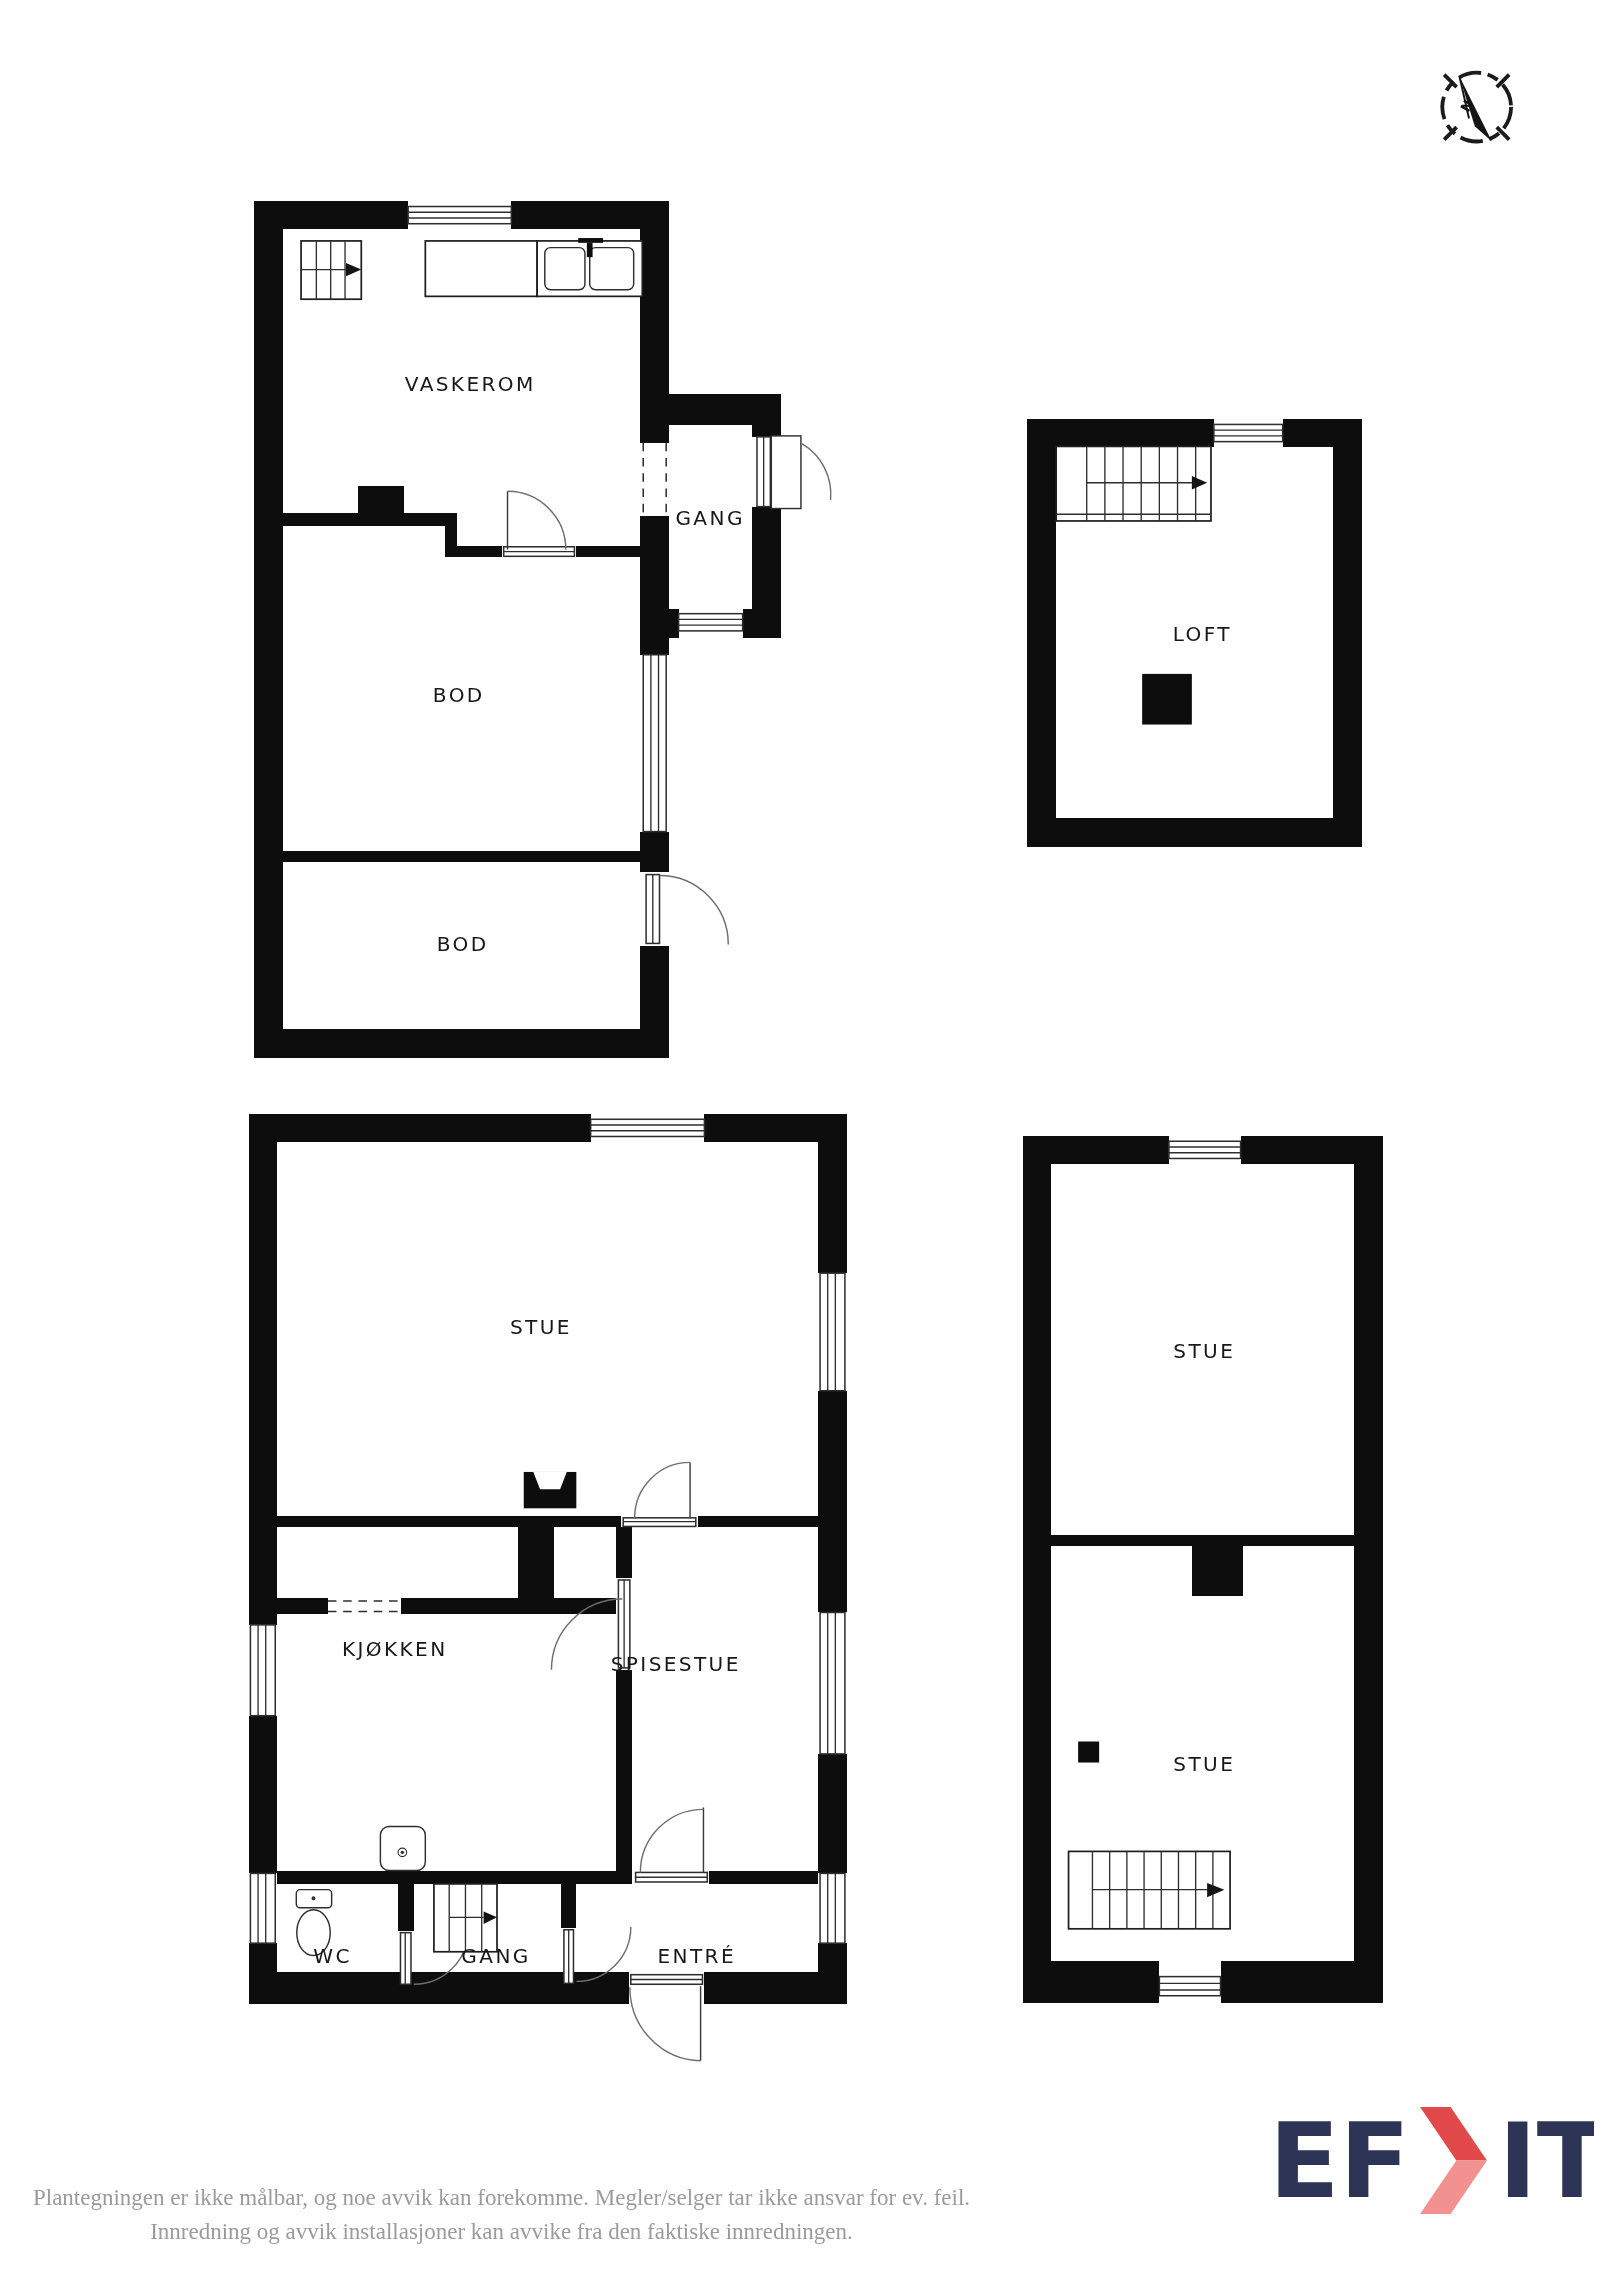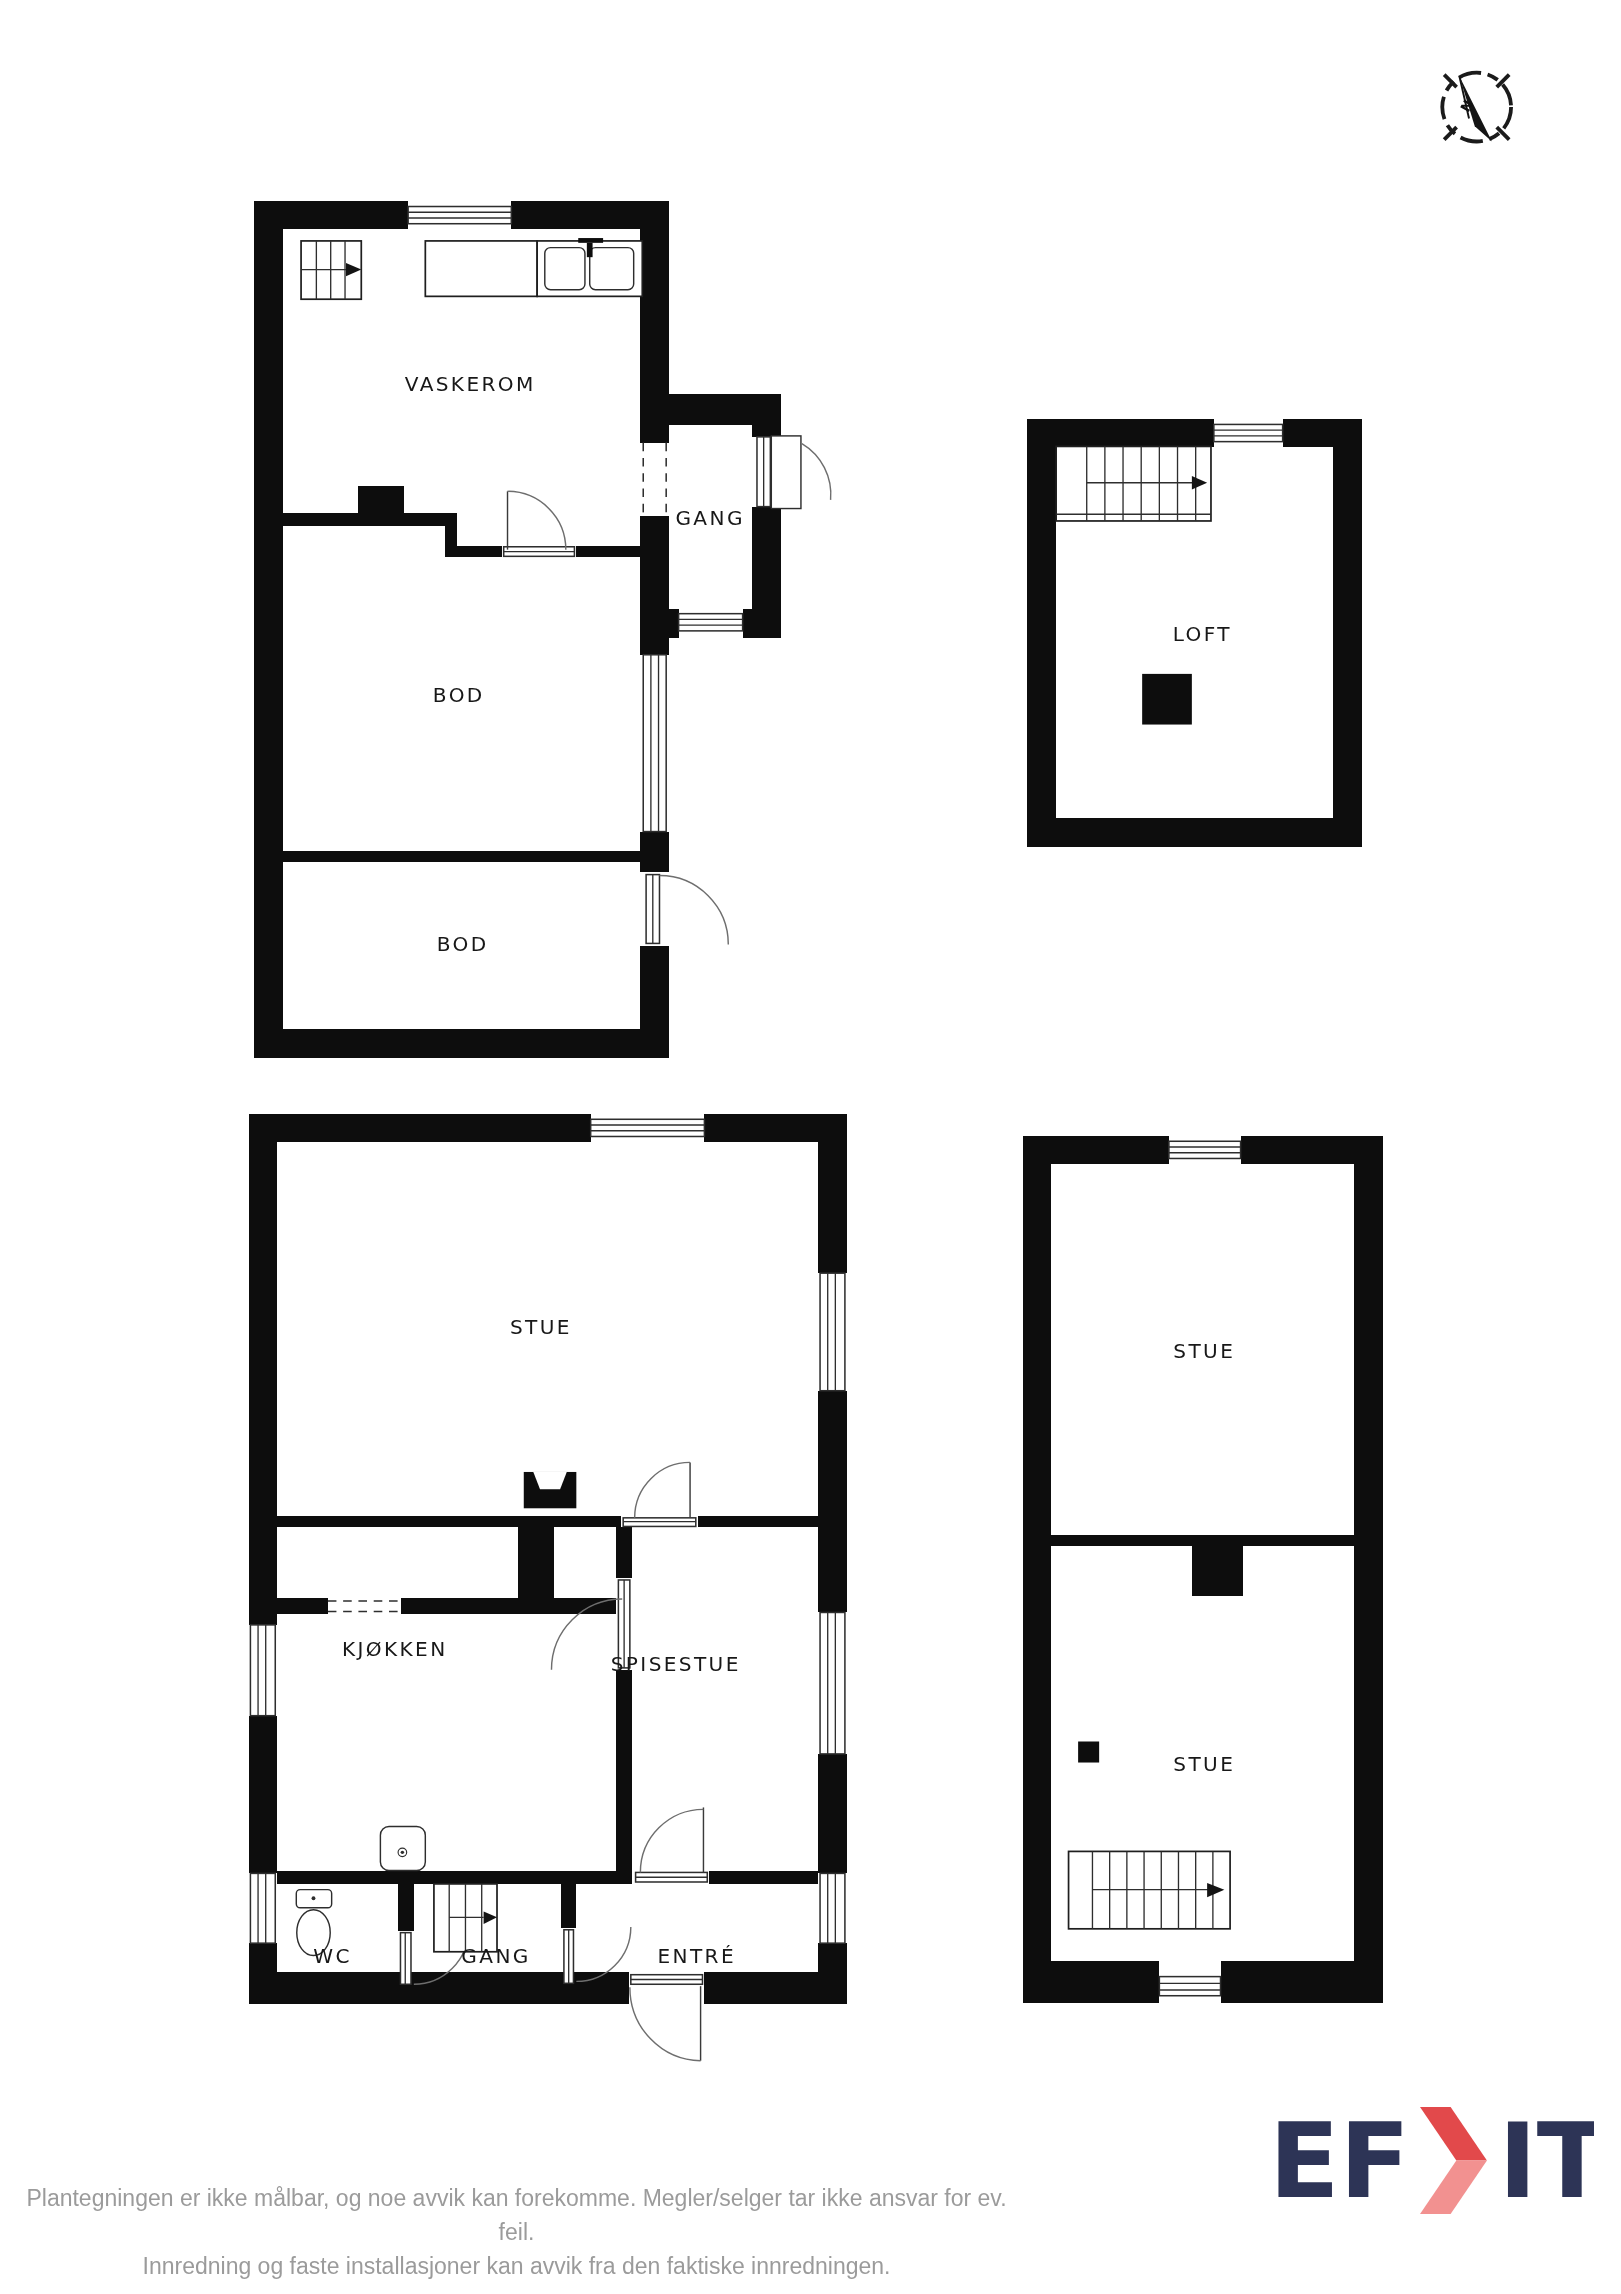--- a/index.html
+++ b/index.html
@@ -11,23 +11,23 @@
   .sym{fill:#ffffff;stroke:#2e2e2e;stroke-width:1.6;}
   .ln{stroke:#2e2e2e;stroke-width:1.4;fill:none;}
   .dash{stroke:#2e2e2e;stroke-width:1.6;fill:none;stroke-dasharray:9 7;}
   .arc{fill:none;stroke:#6e6e6e;stroke-width:1.5;}
   .leaf{fill:none;stroke:#3a3a3a;stroke-width:1.5;}
   .furn{fill:#ffffff;stroke:#1f1f1f;stroke-width:1.8;}
   .furn2{fill:#ffffff;stroke:#2e2e2e;stroke-width:1.5;}
   .blk{fill:#0d0d0d;}
   .lbl{font-family:"DejaVu Sans","Liberation Sans",sans-serif;font-size:21px;
        letter-spacing:2.5px;fill:#181818;text-anchor:middle;}
-  #footer{position:absolute;left:24px;top:2181px;width:985px;text-align:center;
+  #footer{position:absolute;left:9px;top:2181px;width:985px;text-align:center;
           color:#9b9b9b;font-size:23px;line-height:34px;
-          font-family:Liberation Sans, sans-serif;}
+          font-family:Liberation Serif, serif;}
   #logo{position:absolute;left:1269px;top:2103px;}
   .logotxt{font-family:"DejaVu Sans","Liberation Sans",sans-serif;font-weight:bold;
            font-size:108px;}
 </style>
 </head>
 <body>
 
 <div id="page">
 
 <svg id="plansvg" width="1621" height="2294" viewBox="0 0 1696 2400">
@@ -344,21 +344,21 @@
       <line class="ln" x1="1143" y1="1977" x2="1265" y2="1977"></line>
       <polygon points="1263,1970 1281,1977 1263,1985" fill="#141414"></polygon>
     </g>
     <text class="lbl" x="1260" y="1421">STUE</text>
     <text class="lbl" x="1260" y="1853">STUE</text>
   </g>
 </svg>
 
   <div id="footer">
     <div>Plantegningen er ikke målbar, og noe avvik kan forekomme. Megler/selger tar ikke ansvar for ev. feil.</div>
-    <div>Innredning og faste installasjoner kan avvik fra den faktiske innredningen.</div>
+    <div>Innredning og avvik installasjoner kan avvike fra den faktiske innredningen.</div>
   </div>
 
   <svg id="logo" width="325" height="119" viewBox="0 0 340 124">
     <text class="logotxt" x="0" y="98" fill="#2d3456">EF</text>
     <polygon points="158,4 190,4 228,60 196,60" fill="#e2494b"></polygon>
     <polygon points="196,60 228,60 190,116 158,116" fill="#f29190"></polygon>
     <text class="logotxt" x="240" y="98" fill="#2d3456">IT</text>
   </svg>
 
 </div>

